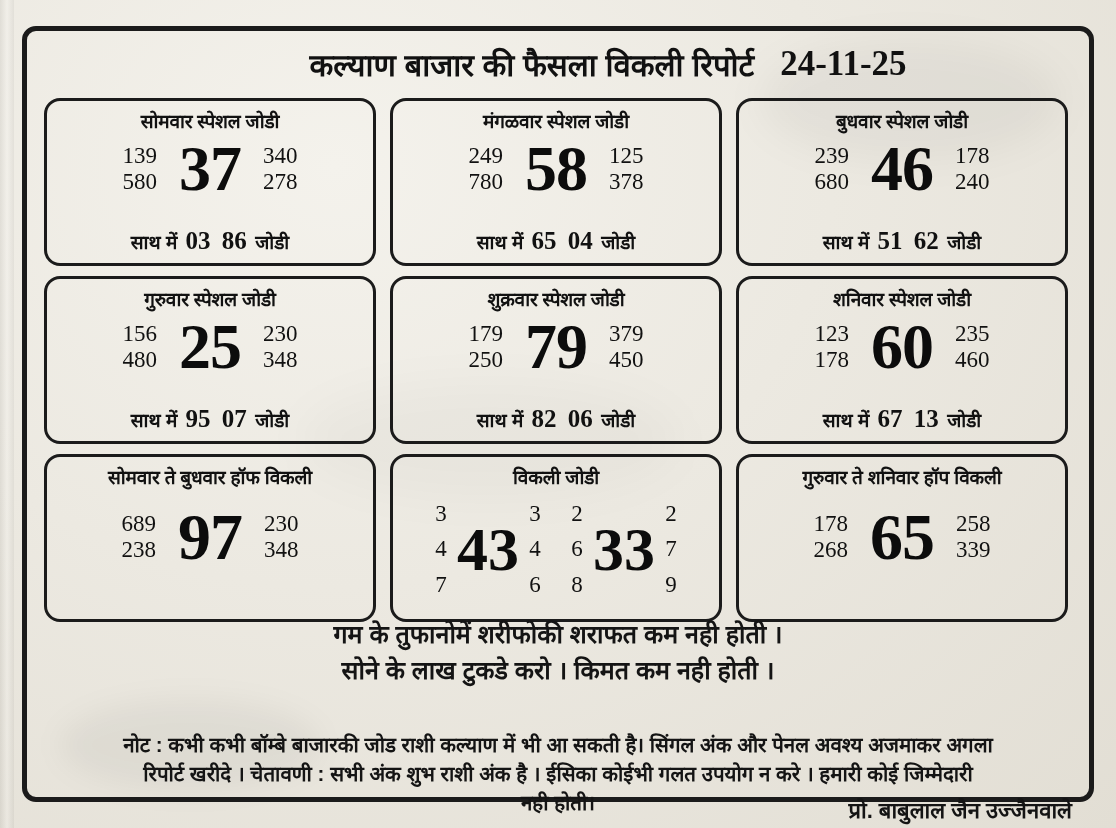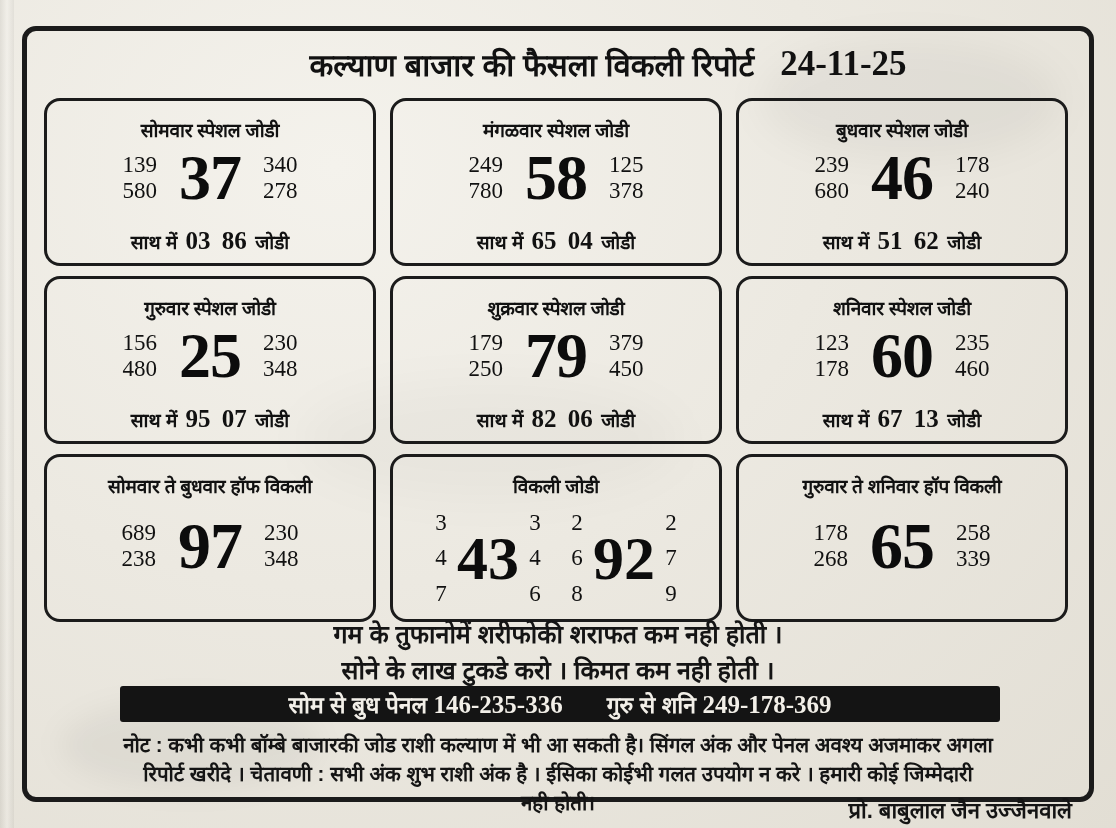--- a/index.html
+++ b/index.html
@@ -80,21 +80,21 @@
     box-sizing: border-box;
     position: relative;
     background: transparent;
     overflow: hidden;
   }
   .card-head {
     text-align: center;
     font-weight: bold;
     font-size: 19px;
     color: #111;
-    padding-top: 16px;
+    padding-top: 7px;
     letter-spacing: -0.2px;
     white-space: nowrap;
   }
   .card-body {
     display: flex;
     align-items: center;
     justify-content: center;
     gap: 18px;
     height: 66px;
     margin-top: 2px;
@@ -396,21 +396,21 @@
           <div class="col3">
             <div>3</div>
             <div>4</div>
             <div>6</div>
           </div>
           <div class="col3" style="margin-left:14px;">
             <div>2</div>
             <div>6</div>
             <div>8</div>
           </div>
-          <div class="jodi-big">92</div>
+          <div class="jodi-big">33</div>
           <div class="col3">
             <div>2</div>
             <div>7</div>
             <div>9</div>
           </div>
         </div>
       </div>
 
       <div class="card half">
         <div class="card-head">गुरुवार ते शनिवार हॉप विकली</div>
@@ -427,30 +427,20 @@
         </div>
       </div>
 
     </div>
 
     <div class="slogans">
       <div class="slogan">गम के तुफानोमें शरीफोकी शराफत कम नही होती ।</div>
       <div class="slogan">सोने के लाख टुकडे करो । किमत कम नही होती ।</div>
     </div>
 
-    <div class="panel-bar">
-      <div class="panel-txt">
-        <span>सोम से बुध पेनल</span>
-        <span class="n">146-235-336</span>
-      </div>
-      <div class="panel-txt">
-        <span>गुरु से शनि</span>
-        <span class="n">249-178-369</span>
-      </div>
-    </div>
 
     <div class="note">
       <div>नोट : कभी कभी बॉम्बे बाजारकी जोड राशी कल्याण में भी आ सकती है। सिंगल अंक और पेनल अवश्य अजमाकर अगला</div>
       <div>रिपोर्ट खरीदे । चेतावणी : सभी अंक शुभ राशी अंक है । ईसिका कोईभी गलत उपयोग न करे । हमारी कोई जिम्मेदारी</div>
       <div>नही होती।</div>
     </div>
 
     <div class="sign">प्रो. बाबुलाल जैन उज्जैनवाले</div>
 
   </div>

